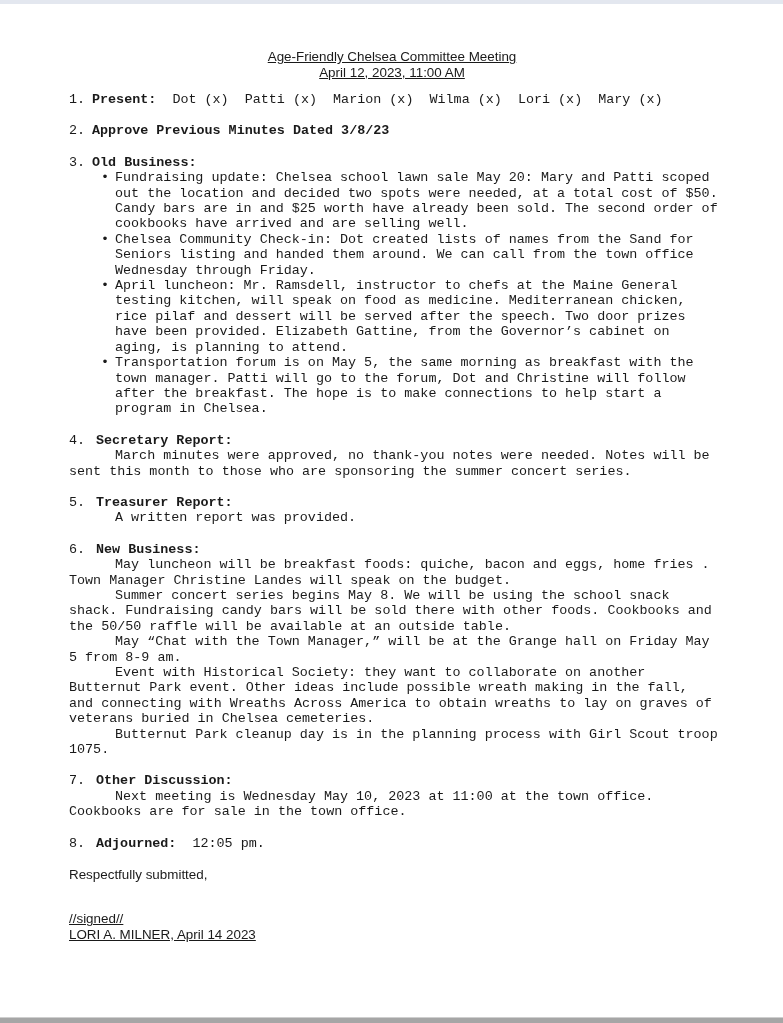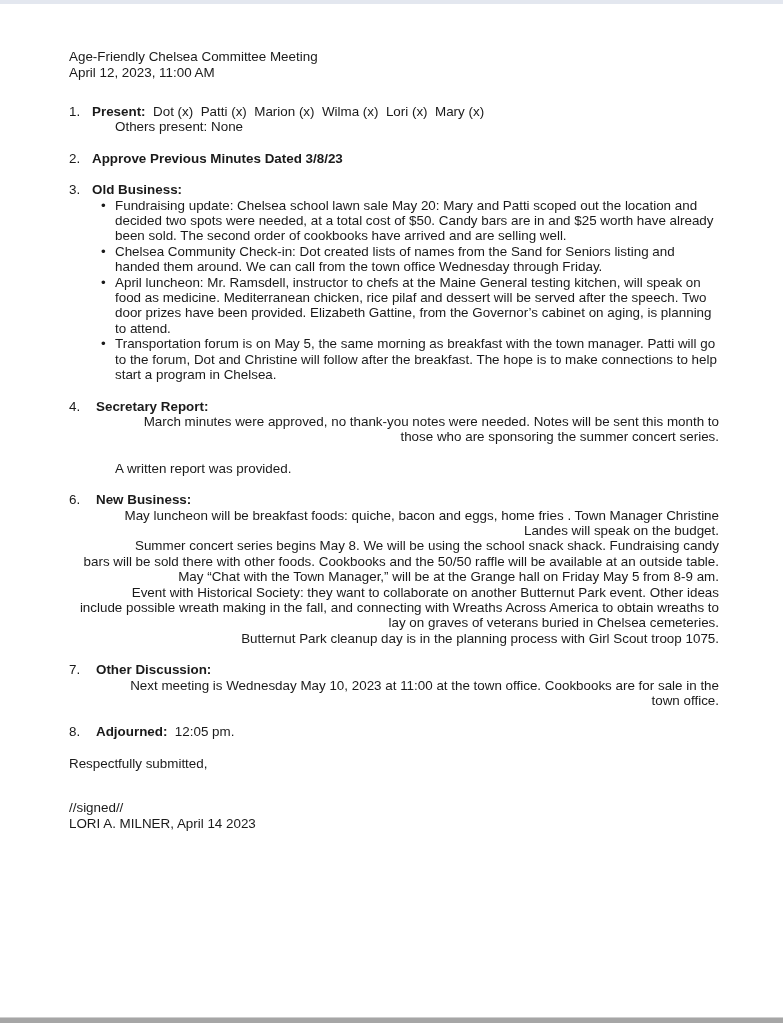--- a/index.html
+++ b/index.html
@@ -7,52 +7,51 @@
       width: 783px; height: 1023px; position: relative; overflow: hidden;
       background: #ffffff;
       font-family: "Liberation Sans", sans-serif;
       color: #1a1a1a;
       font-size: 13.4px;
       line-height: 15.4px;
     }
     .top-strip { position: absolute; left: 0; top: 0; width: 783px; height: 4px; background: #e3e7ef; }
     .bottom-bar { position: absolute; left: 0; bottom: 0; width: 783px; height: 5px; background: #a6a6a6; border-top: 1px solid #cfcfcf; }
     .page { position: absolute; left: 69px; top: 49px; width: 650px; }
-    .header { text-align: left; width: 646px; margin-bottom: 24px; }
+    .header { text-align: center; width: 646px; margin-bottom: 12px; text-decoration: underline; }
     .header div { line-height: 15.5px; }
-    .section { margin-bottom: 16px; }
+    .section { margin-bottom: 16px; font-family: Liberation Mono, monospace; }
     .sec-line { white-space: nowrap; }
     .num { display: inline-block; width: 23px; }
     .num.wide { width: 27px; }
     .title { font-weight: bold; }
     .indent-block { padding-left: 46px; }
-    .para { text-indent: 46px; text-align: right; }
+    .para { text-indent: 46px; }
     ul.bullets { margin: 0; padding: 0 0 0 46px; list-style: none; }
     ul.bullets li { position: relative; }
     ul.bullets li::before { content: "\2022"; position: absolute; left: -14px; top: 0; }
     .plain { margin-bottom: 29px; }
-    .sig { line-height: 15.5px; }
+    .sig { line-height: 15.5px; text-decoration: underline; }
   </style>
 </head>
 <body>
 
 <div class="top-strip"></div>
 
 <div class="page">
 
   <div class="header">
     <div>Age-Friendly Chelsea Committee Meeting</div>
     <div>April 12, 2023, 11:00 AM</div>
   </div>
 
   <div class="section">
     <div class="sec-line">
       <span class="num">1.</span><span class="title">Present:</span>&nbsp; <span style="white-space:pre">Dot (x)  Patti (x)  Marion (x)  Wilma (x)  Lori (x)  Mary (x)</span>
     </div>
-    <div class="indent-block">Others present: None</div>
   </div>
 
   <div class="section">
     <div class="sec-line">
       <span class="num">2.</span><span class="title">Approve Previous Minutes Dated 3/8/23</span>
     </div>
   </div>
 
   <div class="section">
     <div class="sec-line">
@@ -67,20 +66,23 @@
   </div>
 
   <div class="section">
     <div class="sec-line">
       <span class="num wide">4.</span><span class="title">Secretary Report:</span>
     </div>
     <div class="para">March minutes were approved, no thank-you notes were needed. Notes will be sent this month to those who are sponsoring the summer concert series.</div>
   </div>
 
   <div class="section">
+    <div class="sec-line">
+      <span class="num wide">5.</span><span class="title">Treasurer Report:</span>
+    </div>
     <div class="indent-block">A written report was provided.</div>
   </div>
 
   <div class="section">
     <div class="sec-line">
       <span class="num wide">6.</span><span class="title">New Business:</span>
     </div>
     <div class="para">May luncheon will be breakfast foods: quiche, bacon and eggs, home fries . Town Manager Christine Landes will speak on the budget.</div>
     <div class="para">Summer concert series begins May 8. We will be using the school snack shack. Fundraising candy bars will be sold there with other foods. Cookbooks and the 50/50 raffle will be available at an outside table.</div>
     <div class="para">May “Chat with the Town Manager,” will be at the Grange hall on Friday May 5 from 8-9 am.</div>

